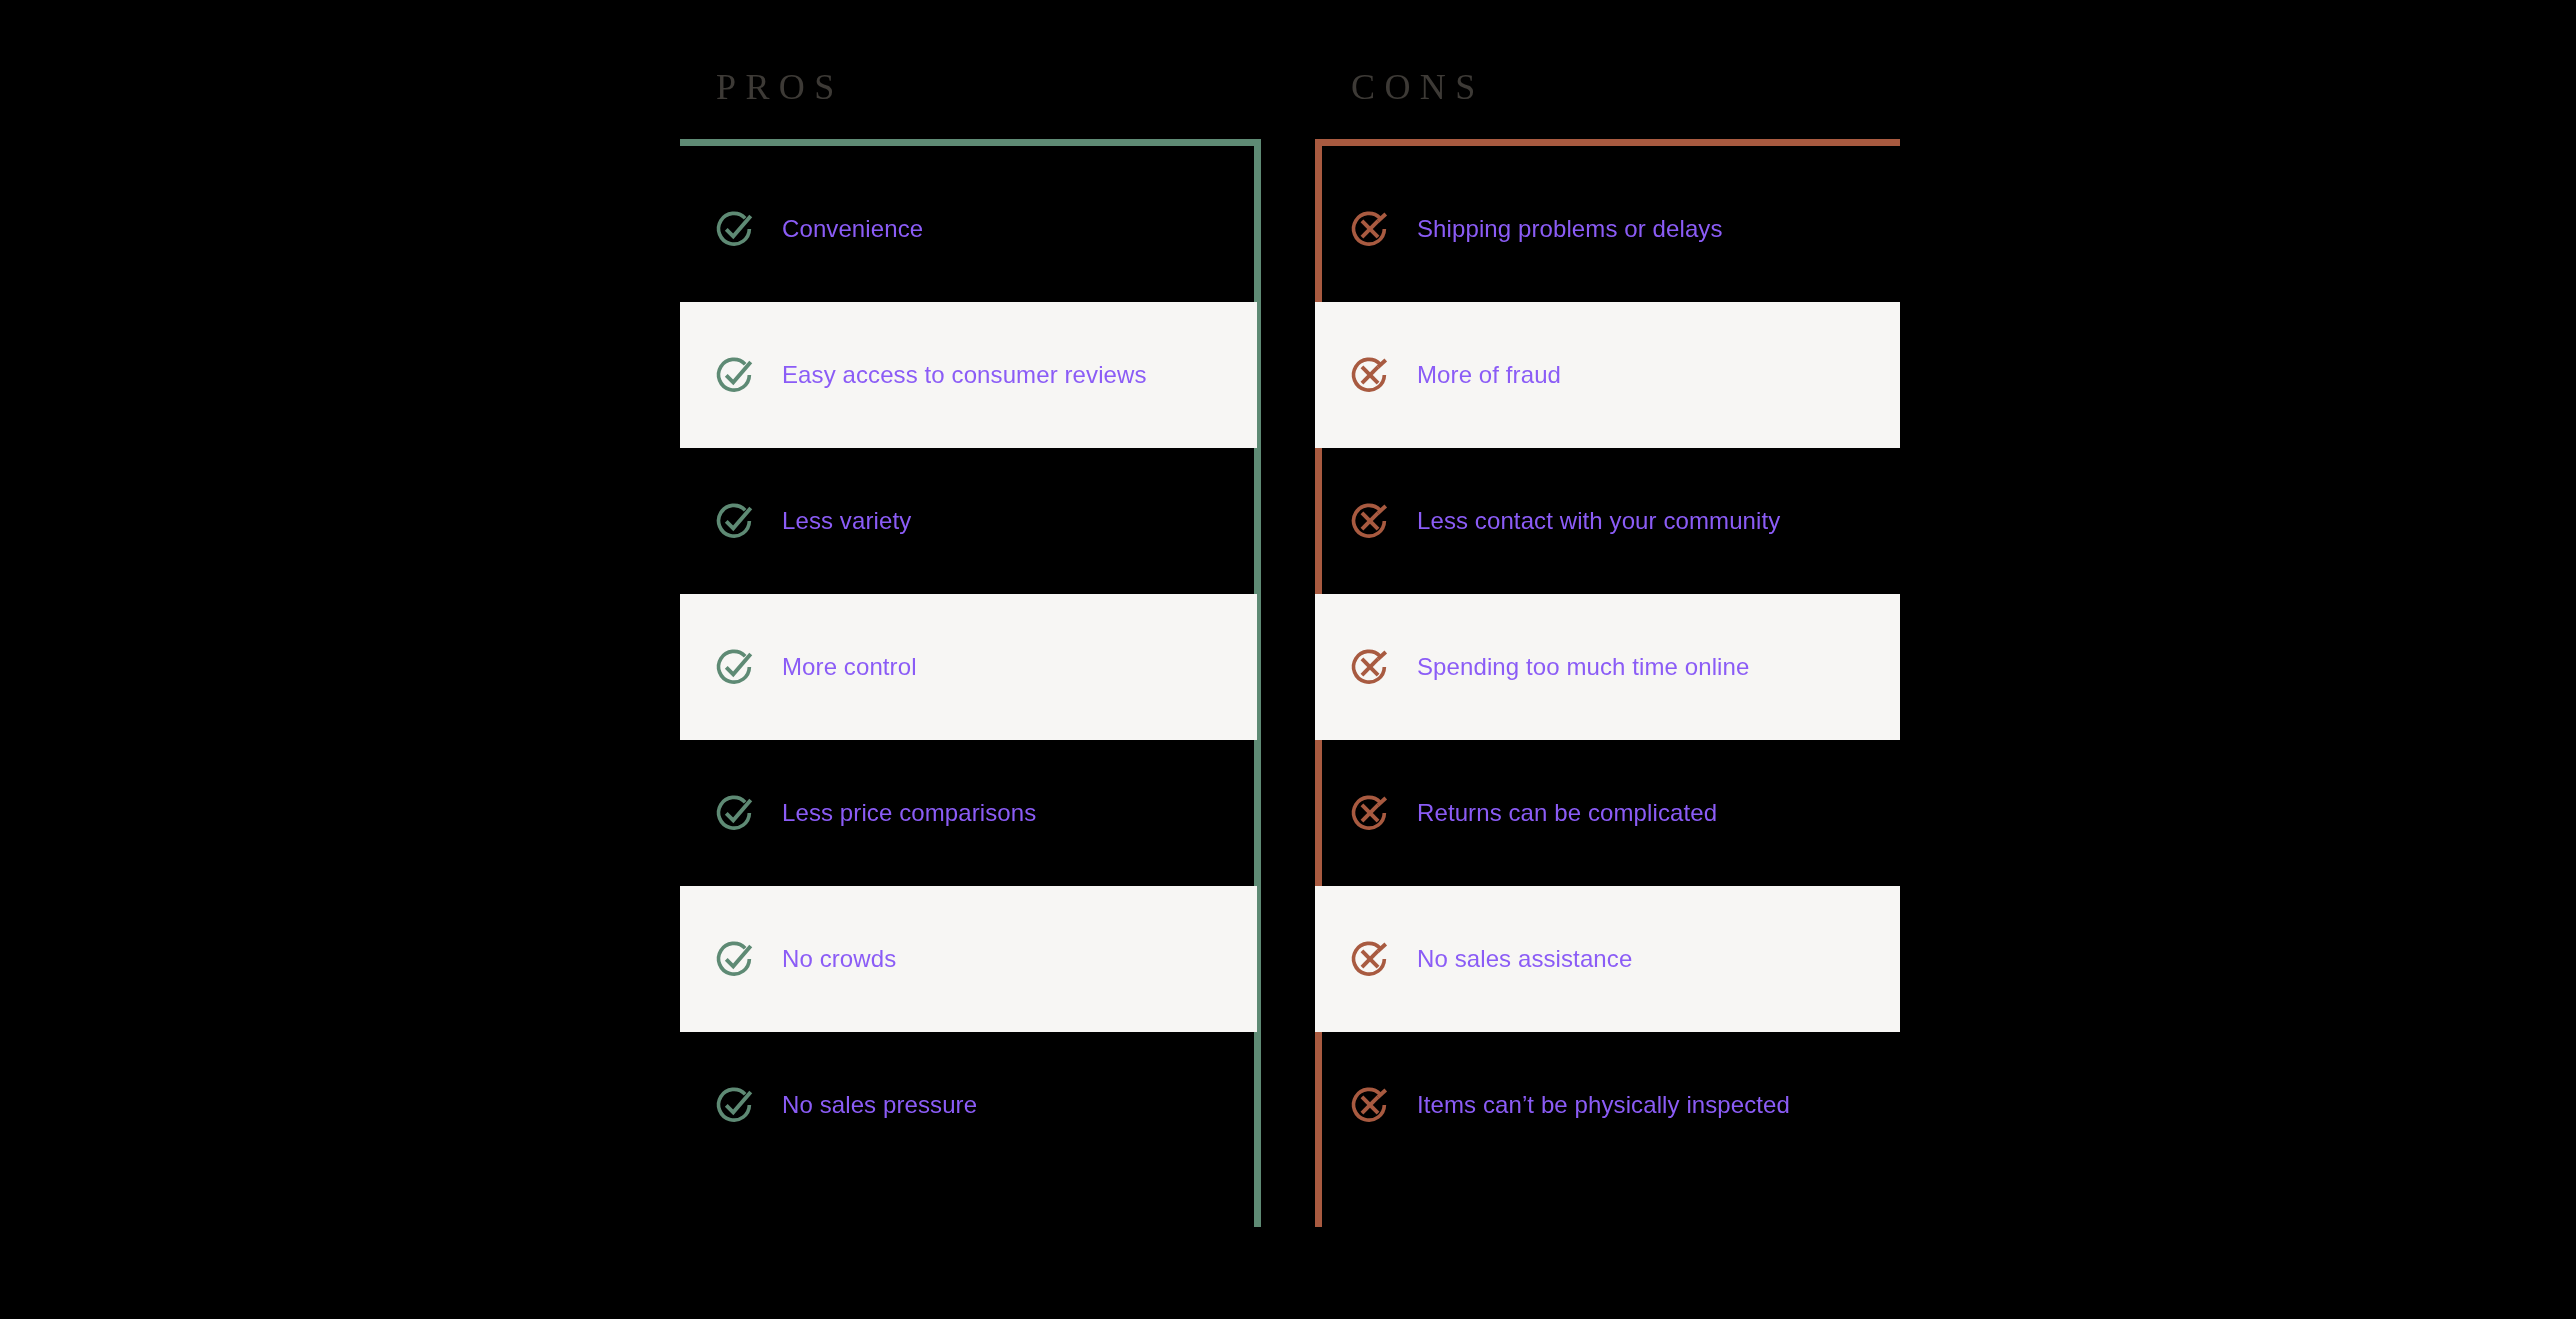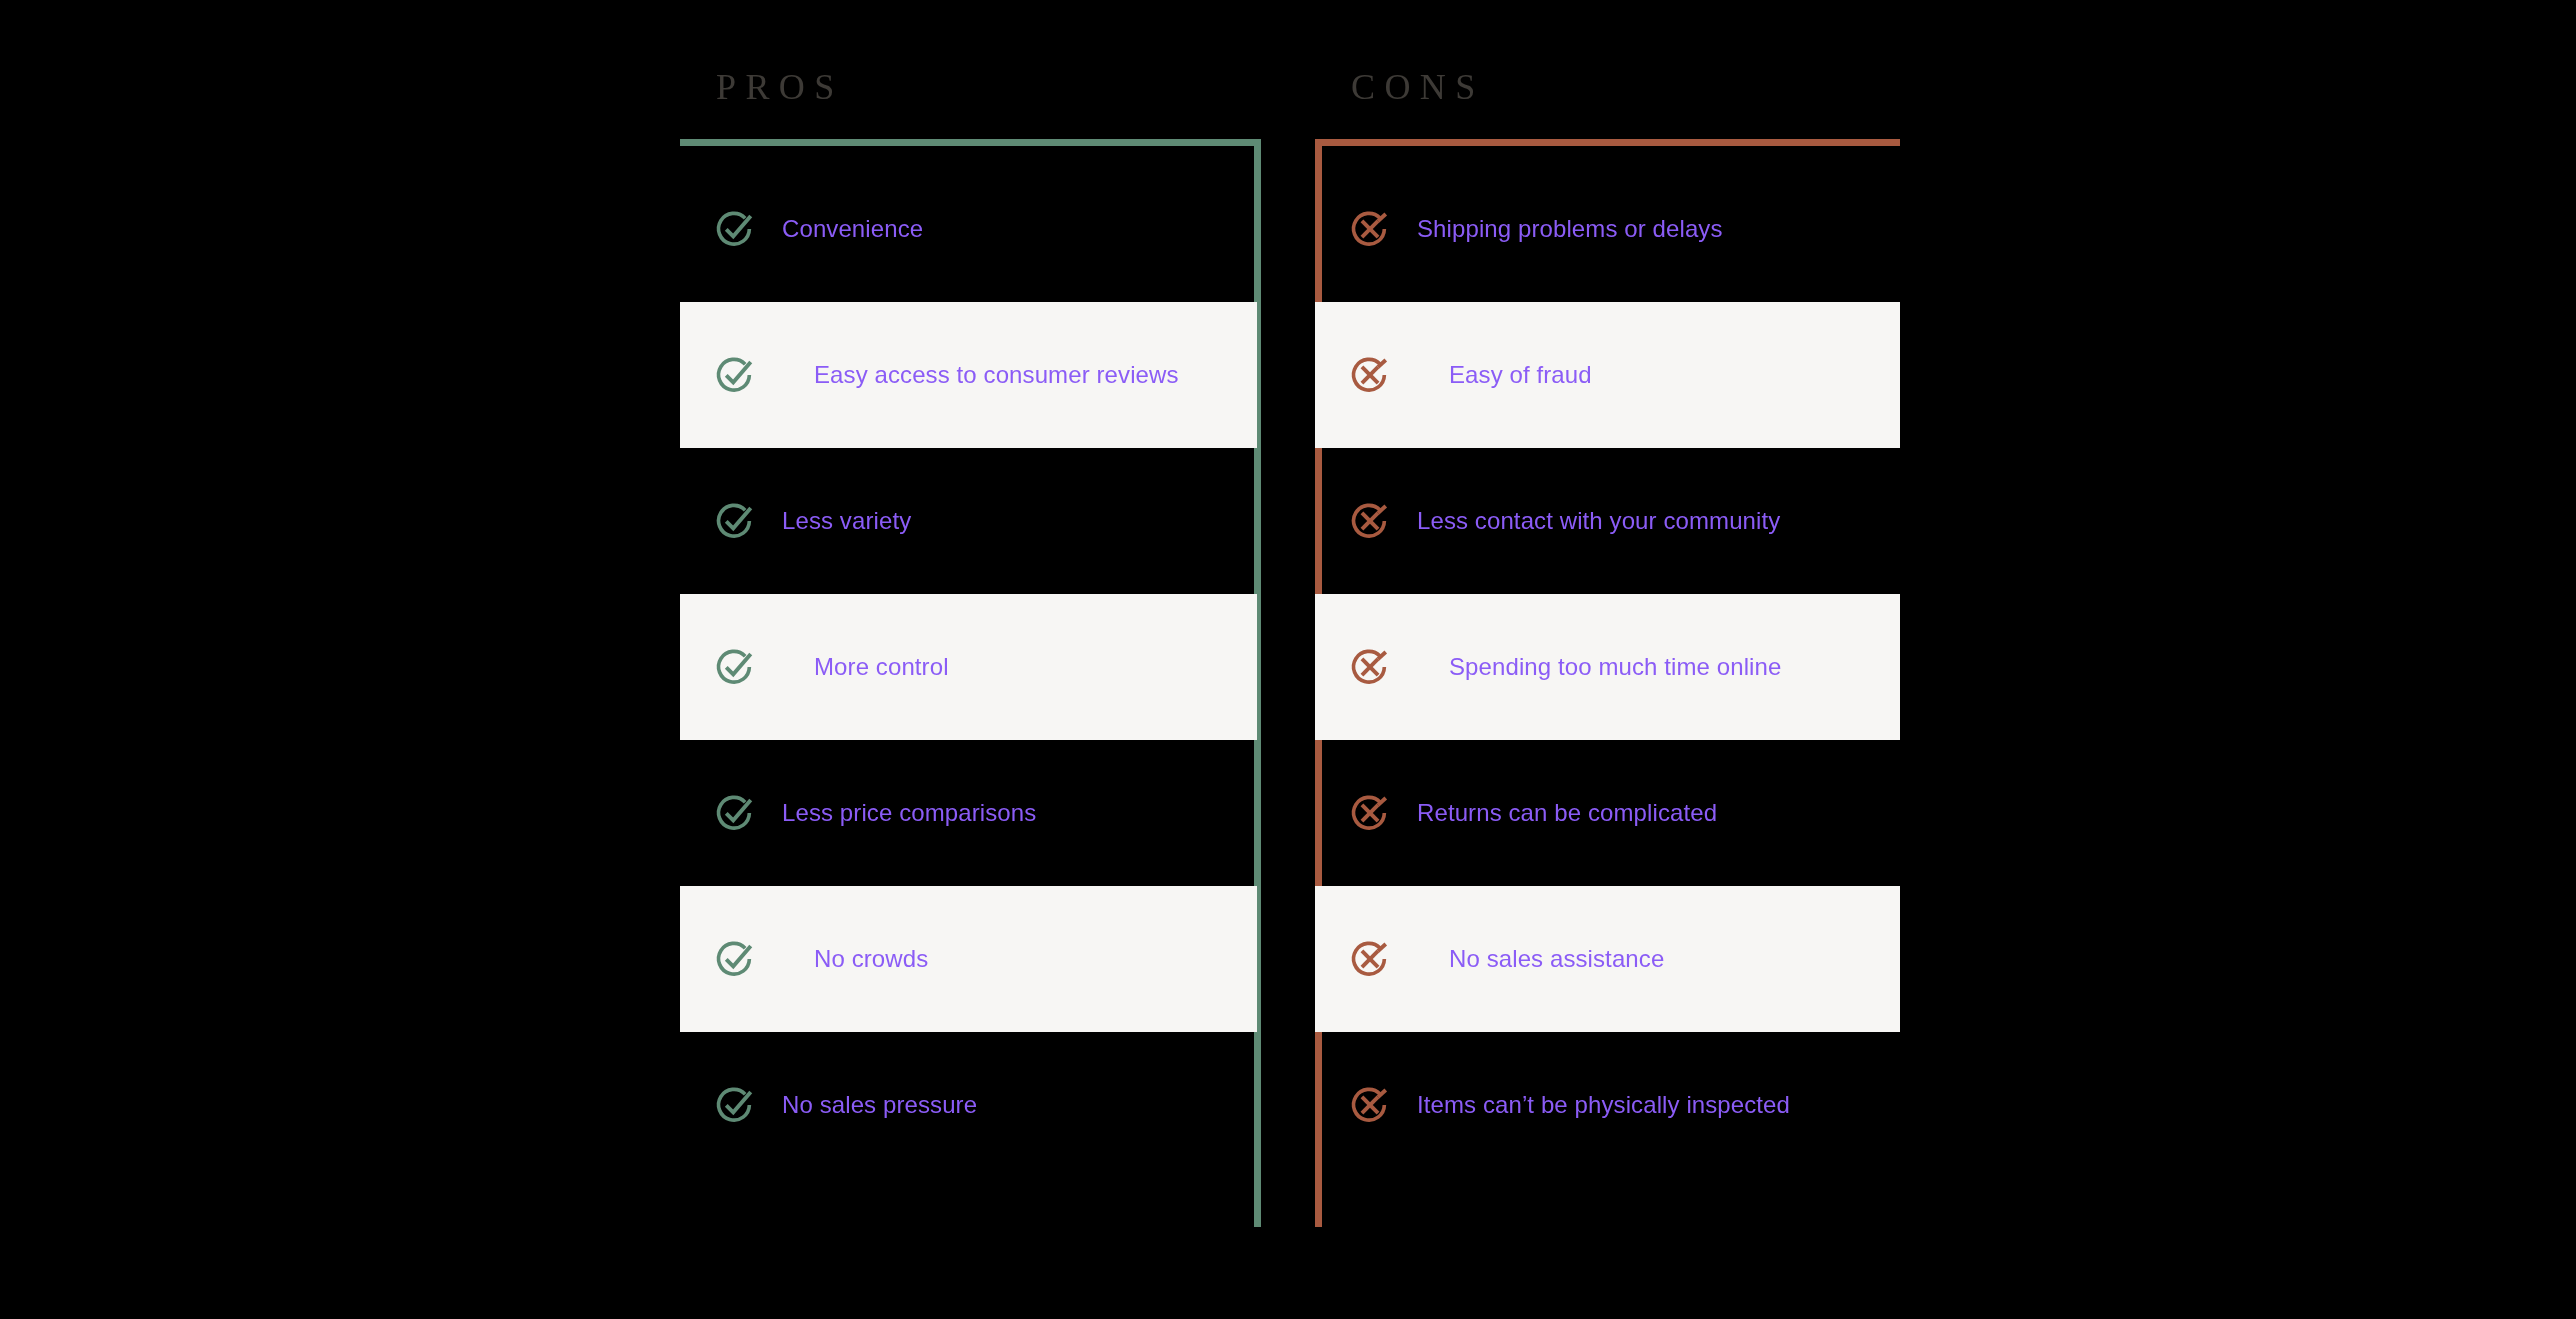--- a/index.html
+++ b/index.html
@@ -79,21 +79,21 @@
 
   .row {
     position: relative;
     height: 146px;
     display: flex;
     align-items: center;
     padding-left: 34px;
     background: transparent;
   }
 
-  .row.shaded { background: #f7f6f4; gap: 32px; }
+  .row.shaded { background: #f7f6f4; }
 
   .column-pros .row { width: 577px; }
   .column-cons .row { width: 585px; }
 
   .row-icon {
     width: 42px;
     height: 42px;
     flex: 0 0 42px;
     margin-right: 26px;
     display: block;
@@ -186,21 +186,21 @@
             </svg></span>
           <span class="row-label">Shipping problems or delays</span>
         </div>
         <div class="row shaded">
           <span class="row-icon"><svg viewBox="0 0 60 60" width="42" height="42" xmlns="http://www.w3.org/2000/svg">
               <path d="M44.5 14.5 A22 22 0 1 0 50.5 30" fill="none" stroke="#a85a40" stroke-width="5.2" stroke-linecap="butt"></path>
               <line x1="18.5" y1="18.5" x2="41.5" y2="41.5" stroke="#a85a40" stroke-width="5.6" stroke-linecap="butt"></line>
               <line x1="41.5" y1="18.5" x2="52.5" y2="8.5" stroke="#a85a40" stroke-width="5.6" stroke-linecap="butt"></line>
               <line x1="18.5" y1="41.5" x2="41.5" y2="18.5" stroke="#a85a40" stroke-width="5.6" stroke-linecap="butt"></line>
             </svg></span>
-          <span class="row-label">Easy of fraud</span>
+          <span class="row-label">More of fraud</span>
         </div>
         <div class="row">
           <span class="row-icon"><svg viewBox="0 0 60 60" width="42" height="42" xmlns="http://www.w3.org/2000/svg">
               <path d="M44.5 14.5 A22 22 0 1 0 50.5 30" fill="none" stroke="#a85a40" stroke-width="5.2" stroke-linecap="butt"></path>
               <line x1="18.5" y1="18.5" x2="41.5" y2="41.5" stroke="#a85a40" stroke-width="5.6" stroke-linecap="butt"></line>
               <line x1="41.5" y1="18.5" x2="52.5" y2="8.5" stroke="#a85a40" stroke-width="5.6" stroke-linecap="butt"></line>
               <line x1="18.5" y1="41.5" x2="41.5" y2="18.5" stroke="#a85a40" stroke-width="5.6" stroke-linecap="butt"></line>
             </svg></span>
           <span class="row-label">Less contact with your community</span>
         </div>

